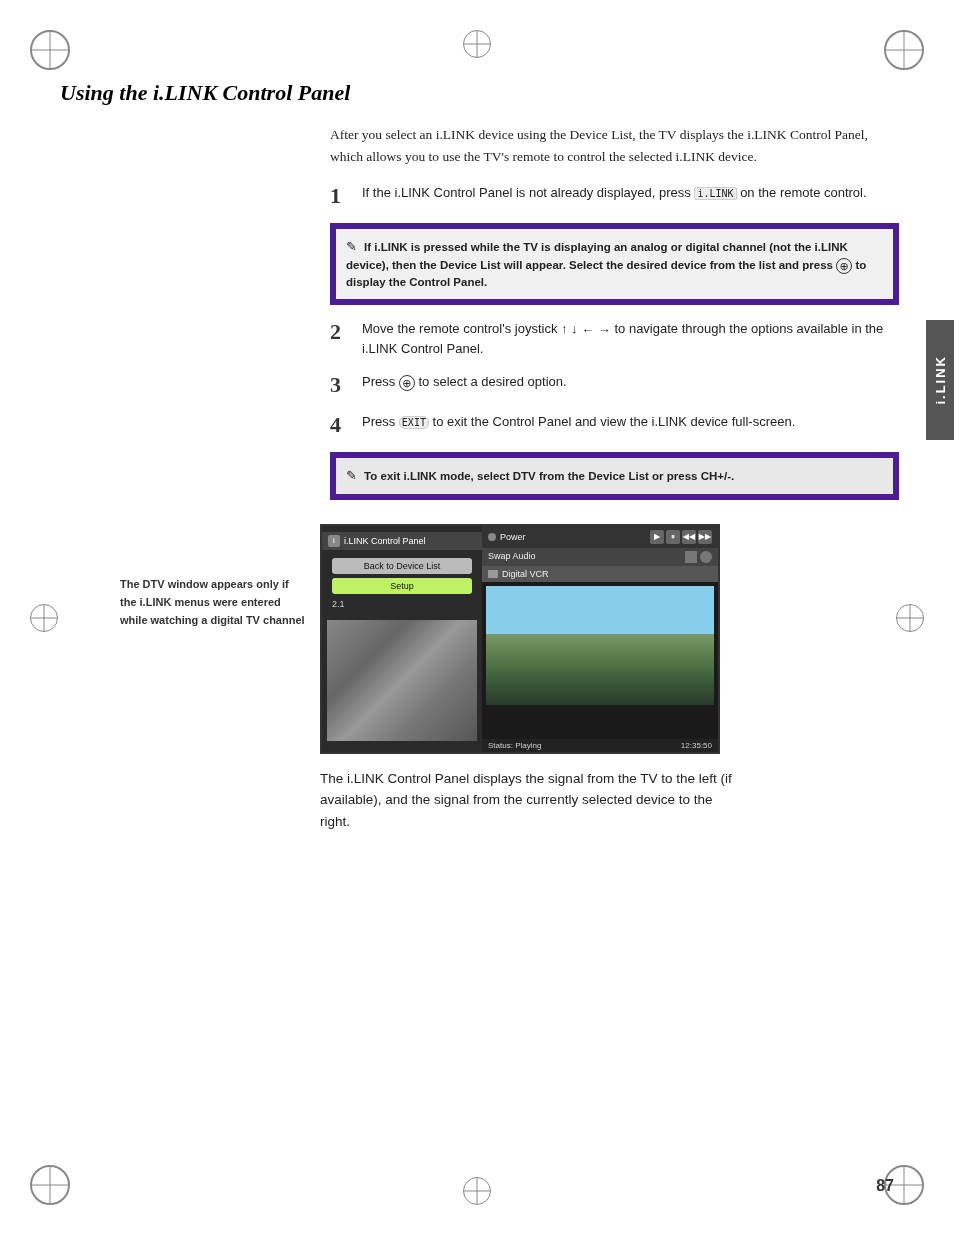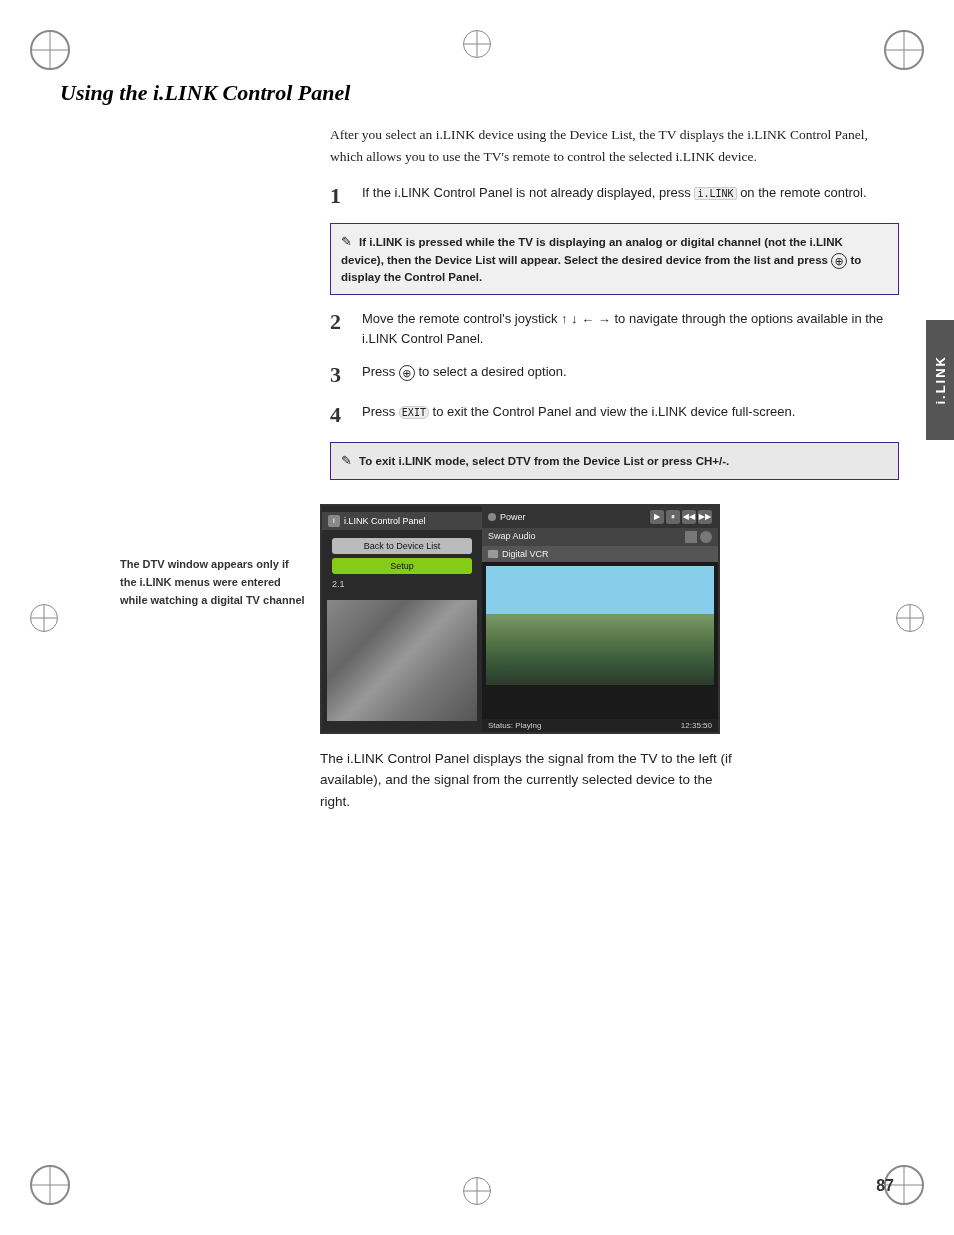--- a/index.html
+++ b/index.html
@@ -176,21 +176,21 @@
       font-family: monospace;
       background: #eee;
       padding: 0 2px;
       border: 1px solid #ccc;
       border-radius: 6px;
     }
 
     
     .note-box {
       background: #f0f0f0;
-      border: 1px solid #4c1d95;
+      border: 6px solid #4c1d95;
       padding: 8px 10px;
       margin-bottom: 14px;
       font-size: 11.5px;
       line-height: 1.5;
       color: #222;
     }
 
     .note-box.dark {
       background: #e8e8e8;
     }
@@ -244,21 +244,21 @@
       background: #888;
       border-radius: 2px;
       font-size: 8px;
       display: flex;
       align-items: center;
       justify-content: center;
       color: white;
     }
 
     .mockup-btn {
-      background: #84cc16;
+      background: #bef264;
       color: #111;
       font-size: 9px;
       padding: 3px 8px;
       margin: 2px 10px;
       text-align: center;
       border-radius: 3px;
       cursor: pointer;
     }
 
     .mockup-btn.active {

